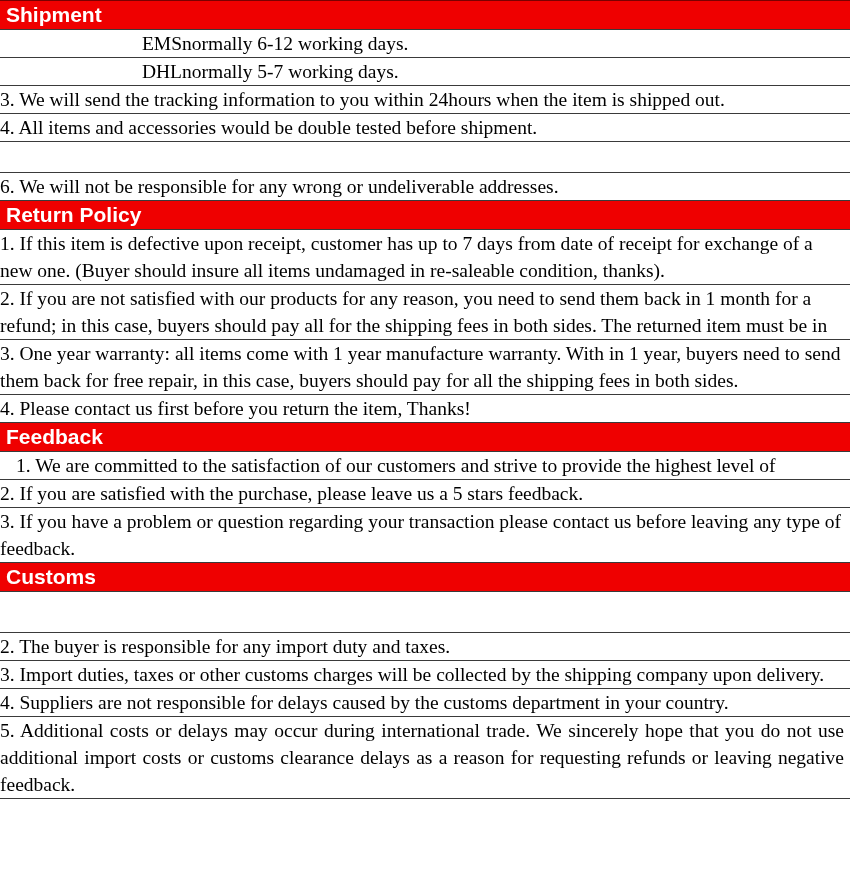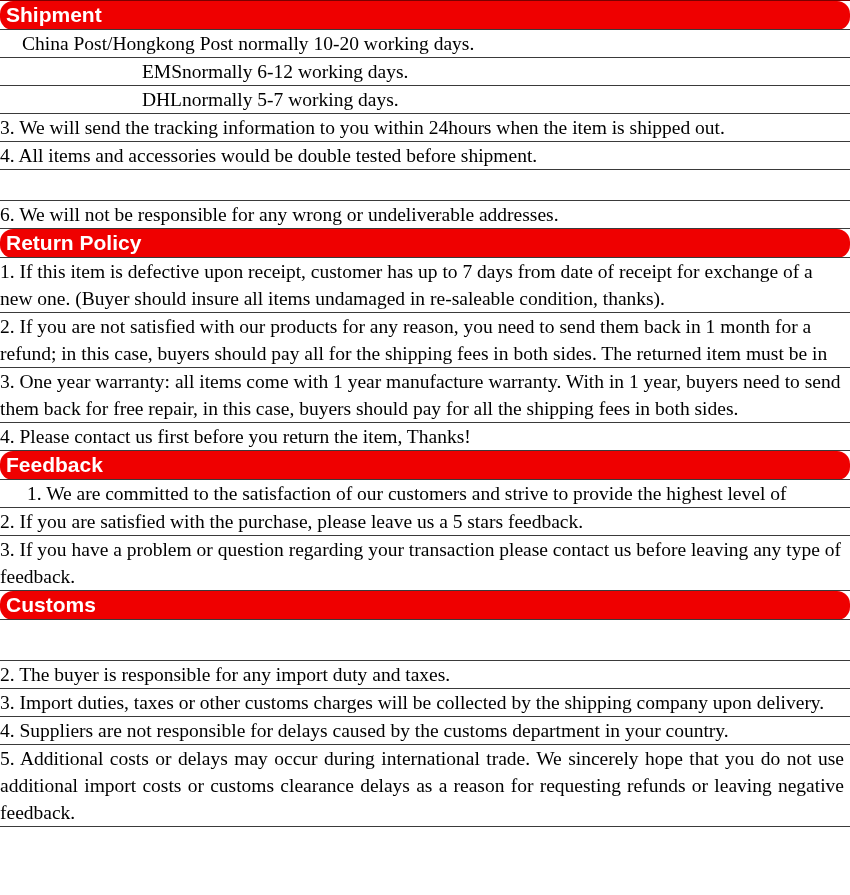--- a/index.html
+++ b/index.html
@@ -29,21 +29,20 @@
     vertical-align: middle;
   }
 
   
   .section-bar td {
     background: #ef0000;
     border-top: 1px solid #7a0000;
     border-bottom: 1px solid #3a3a3a;
     padding: 0;
     height: 28px;
-    border-radius: 13px;
   }
   .section-title {
     font-family: "Liberation Sans", "DejaVu Sans", sans-serif;
     font-weight: bold;
     font-size: 21px;
     line-height: 26px;
     color: #ffffff;
     padding-left: 6px;
     letter-spacing: 0px;
     white-space: nowrap;
@@ -53,21 +52,21 @@
   .row-text {
     font-size: 19.5px;
     line-height: 27px;
     padding: 1px 4px 2px 4px;
     white-space: normal;
   }
   .row-text.indent {
     padding-left: 22px;
   }
   .row-text.indent-sm {
-    padding-left: 27px;
+    padding-left: 16px;
     margin-left: 48px;
   }
   .row-text.justify {
     text-align: justify;
     text-align-last: left;
     padding-right: 6px;
   }
   .row-empty {
     height: 30px;
   }
@@ -83,23 +82,20 @@
 </style>
 </head>
 <body>
 
 <table class="policy-table">
   <tbody>
       <tr class="section-bar">
         <td>
           <div class="section-title">Shipment</div>
         </td>
-      </tr>
-      <tr>
-        <td class="row-text indent">China Post/Hongkong Post normally 10-20 working days.</td>
       </tr>
       <tr>
         <td class="row-text indent"><span class="tabcol">EMS</span><span>normally 6-12 working days.</span></td>
       </tr>
       <tr>
         <td class="row-text indent"><span class="tabcol">DHL</span><span>normally 5-7 working days.</span></td>
       </tr>
       <tr>
         <td class="row-text">3. We will send the tracking information to you within 24hours when the item is shipped out.</td>
       </tr>

